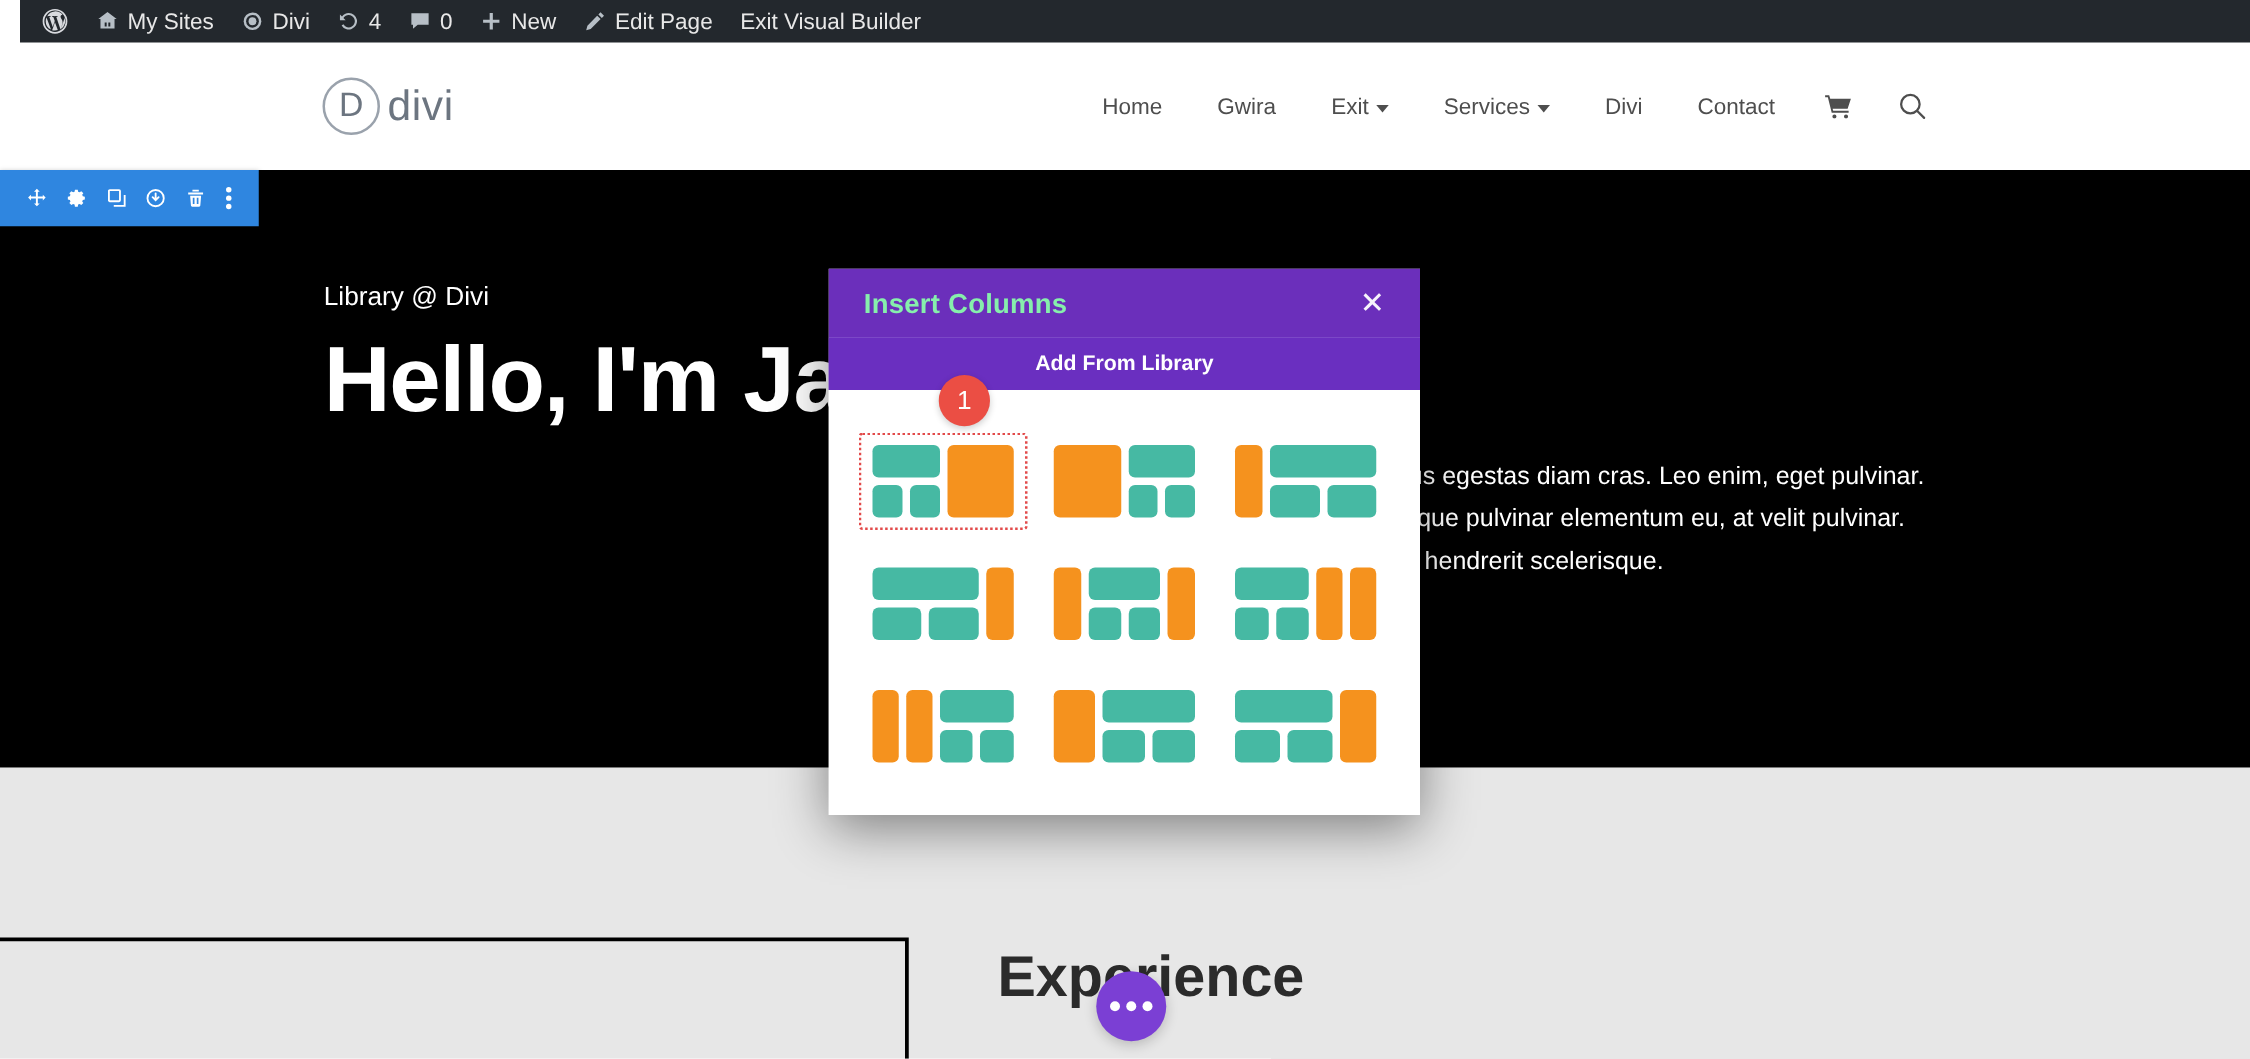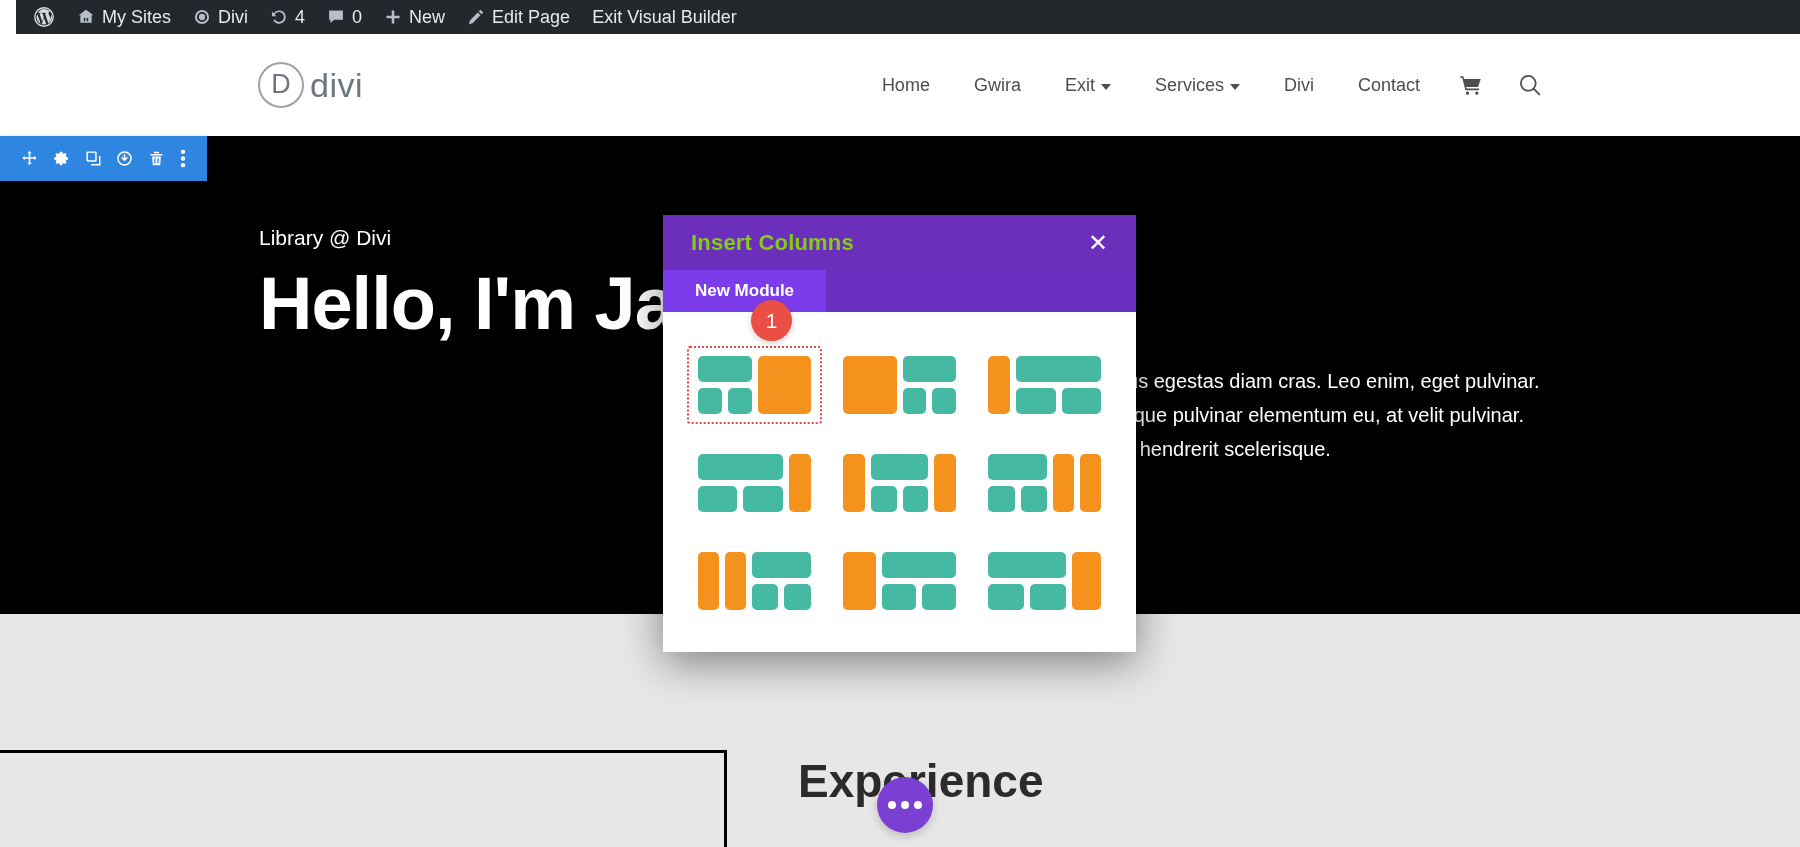--- a/index.html
+++ b/index.html
@@ -134,21 +134,21 @@
   
   .modal {
     position: absolute; left: 663px; top: 215px; width: 473px;
     background: #ffffff; z-index: 55;
     box-shadow: 0 10px 40px rgba(0,0,0,.45);
   }
   .modal-header {
     height: 55px; background: #6b2fbb;
     display: flex; align-items: center; padding: 0 28px;
   }
-  .modal-title { color: #84cc16; font-size: 22px; font-weight: 700; letter-spacing: .2px; }
+  .modal-title { color: #86efac; font-size: 22px; font-weight: 700; letter-spacing: .2px; }
   .modal-close {
     margin-left: auto; color: #fff; font-size: 24px; line-height: 1; cursor: pointer;
     font-weight: 400; opacity: .95;
   }
   .modal-tabs { display: flex; height: 42px; background: #6a2fc0; }
   .modal-tab {
     display: flex; align-items: center; justify-content: center;
     color: #fff; font-size: 17px; font-weight: 700; cursor: pointer; position: relative;
   }
   .modal-tab.t1 { width: 163px; background: #7d3cea; }
@@ -342,22 +342,22 @@
       </span>
     </div>
   </div>
 
   <div class="modal">
     <div class="modal-header">
       <span class="modal-title">Insert Columns</span>
       <span class="modal-close">✕</span>
     </div>
     <div class="modal-tabs">
-      <div class="modal-tab t1">
-        <span>New Module</span>
+      <div class="modal-tab t2">
+        <span>Add From Library</span>
       </div>
     </div>
     <div class="modal-body">
       <div class="layout-grid" id="layout-grid">
           <div class="layout-cell selected">
             <div class="layout-art">
               <div class="col" style="flex: 1 1 0%;">
                 <div class="row2" style="flex: 0 0 auto;">
                   <div class="blk teal" style="flex: 1 1 0%; height: 26px;"></div>
                 </div>

